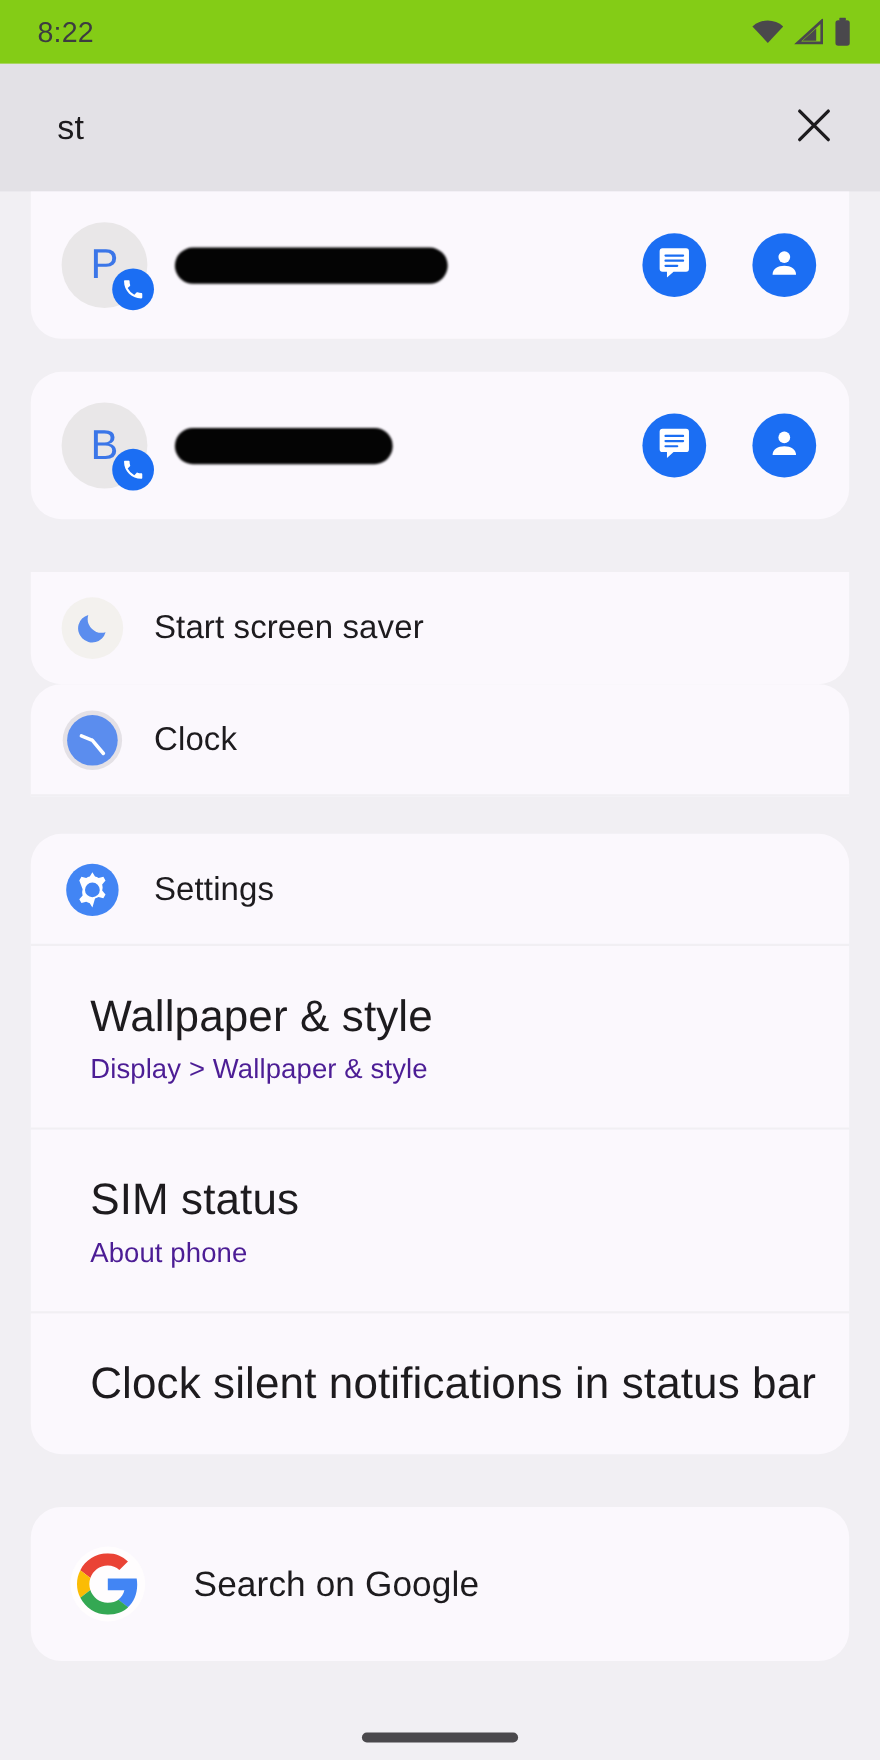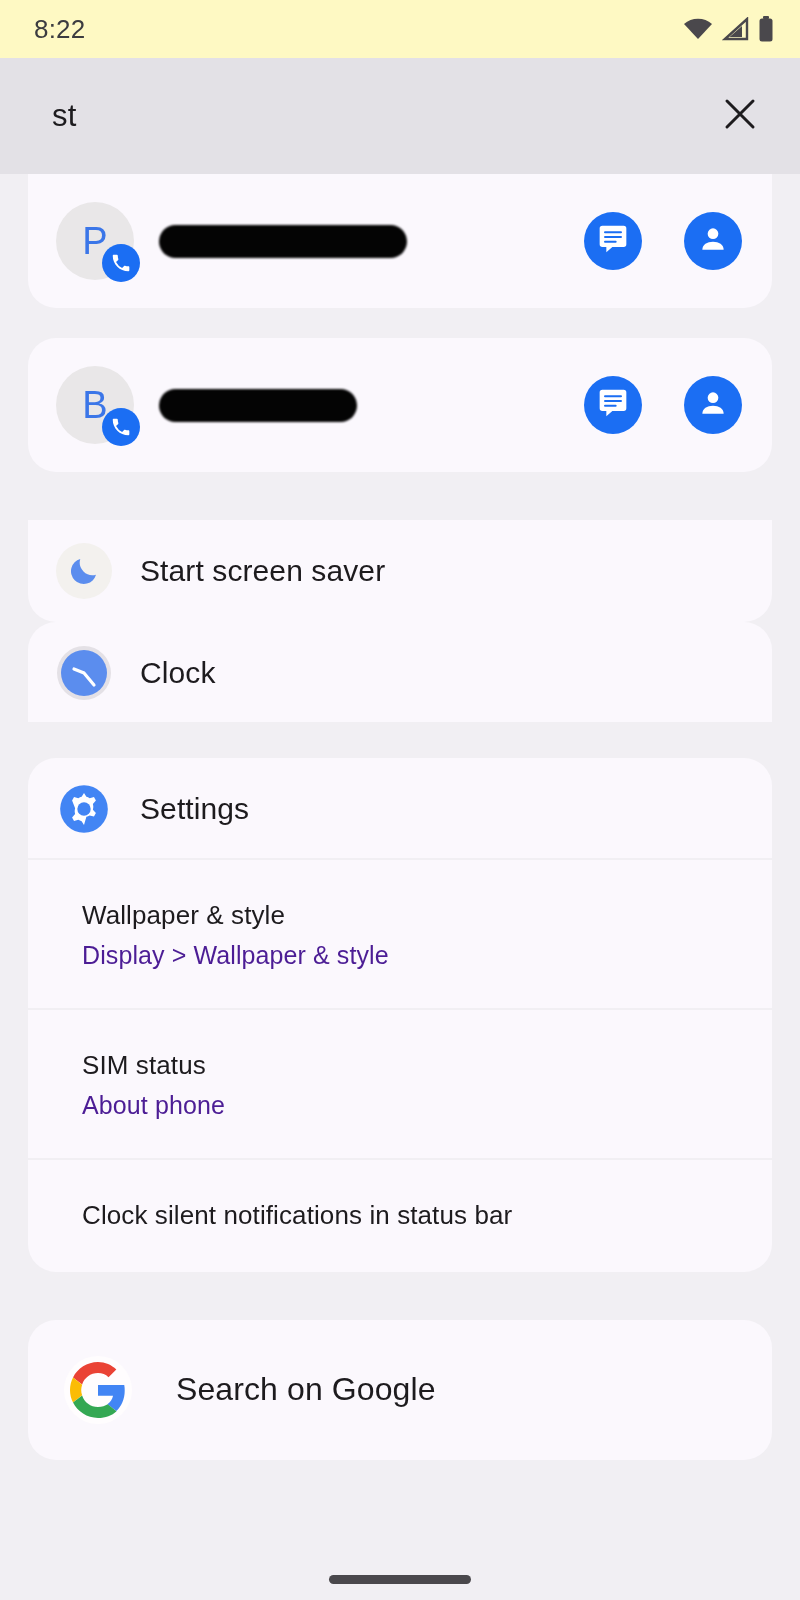--- a/index.html
+++ b/index.html
@@ -7,21 +7,21 @@
     width:800px; height:1600px;
     font-family:"Liberation Sans", sans-serif;
     background:#f1eff3;
     overflow:hidden;
   }
   #screen { position:relative; width:800px; height:1600px; background:#f1eff3; }
 
   
   .statusbar {
     position:absolute; top:0; left:0; width:800px; height:58px;
-    background:#fef9c3;
+    background:#84cc16;
     display:flex; align-items:center; justify-content:space-between;
     padding:0 26px 0 34px;
   }
   .clock-text { font-size:26px; color:#3c3c40; letter-spacing:.2px; }
   .sys-icons { display:flex; align-items:center; gap:9px; }
   .sys-icons svg { display:block; }
 
   
   .searchbar {
     position:absolute; top:58px; left:0; width:800px; height:116px;
@@ -80,21 +80,21 @@
   
   .app-row { display:flex; align-items:center; height:102px; padding:0 30px 0 28px; }
   .app-icon {
     width:56px; height:56px; flex:0 0 56px; border-radius:50%;
     display:flex; align-items:center; justify-content:center;
   }
   .app-label { font-size:30px; color:#1d1b1e; margin-left:28px; letter-spacing:.1px; }
 
   
   .setting-row { padding:40px 30px 40px 54px; }
-  .setting-title { font-size:26px; color:#1d1b1e; line-height:1.2; letter-spacing:.1px; }
+  .setting-title { font-size:40px; color:#1d1b1e; line-height:1.2; letter-spacing:.1px; }
   .setting-sub { font-size:25px; color:#4c1d95; margin-top:9px; line-height:1.2; letter-spacing:.1px; }
 
   
   .google-row { display:flex; align-items:center; height:140px; padding:0 30px 0 36px; }
   .google-icon {
     width:68px; height:68px; flex:0 0 68px; border-radius:50%; background:#fffdfe;
     display:flex; align-items:center; justify-content:center;
   }
   .google-label { font-size:32px; color:#1d1b1e; margin-left:44px; letter-spacing:.1px; }
 

